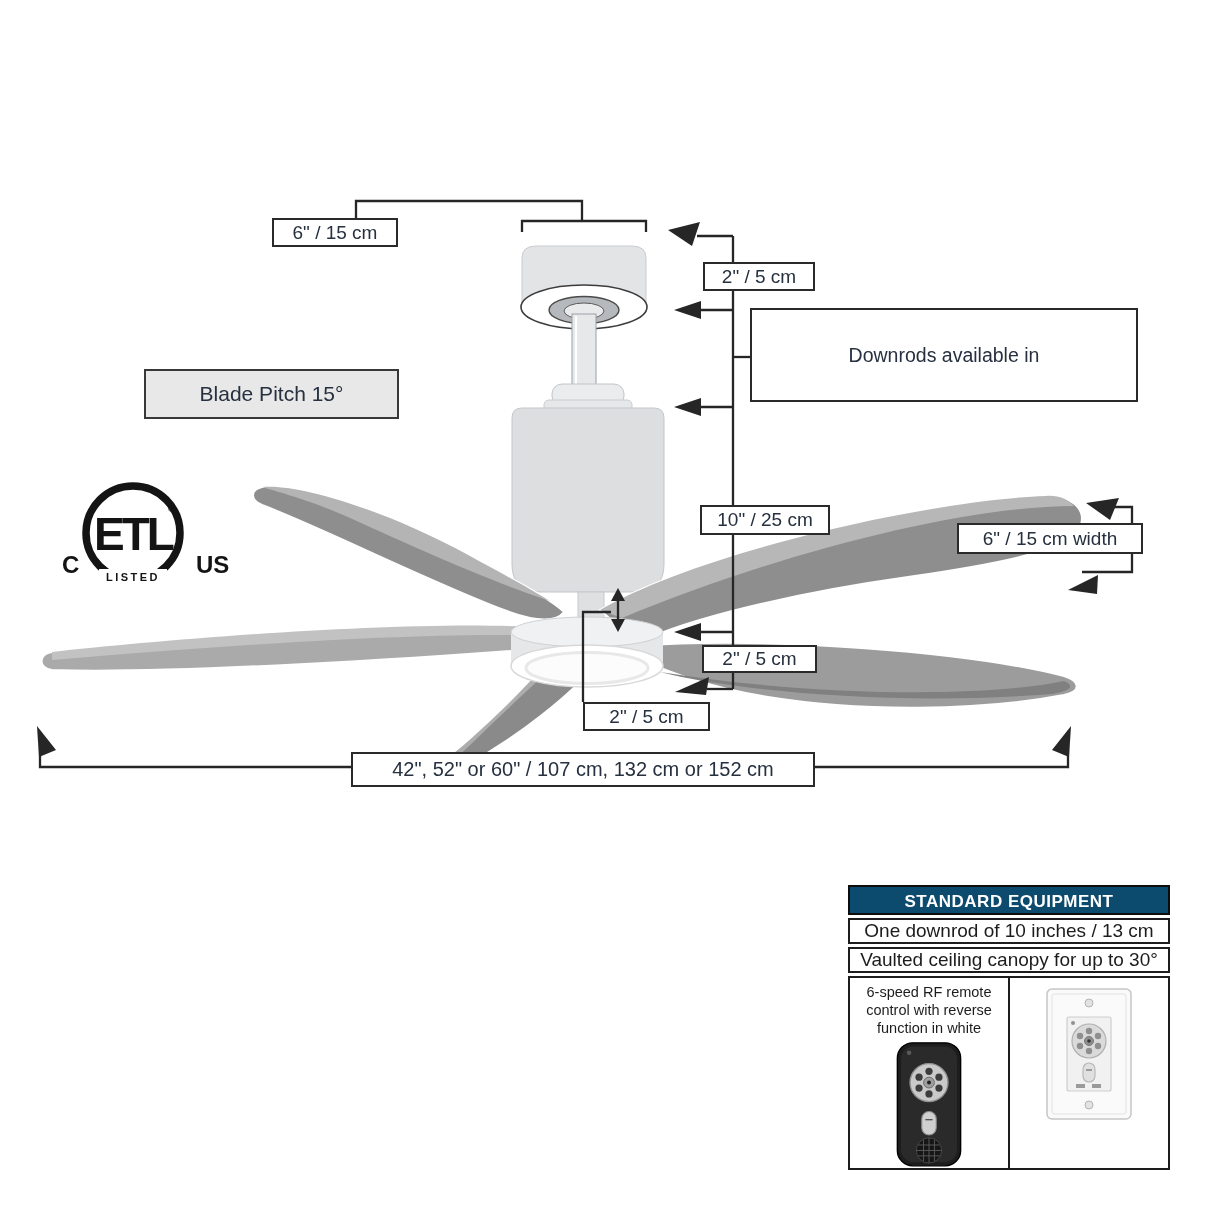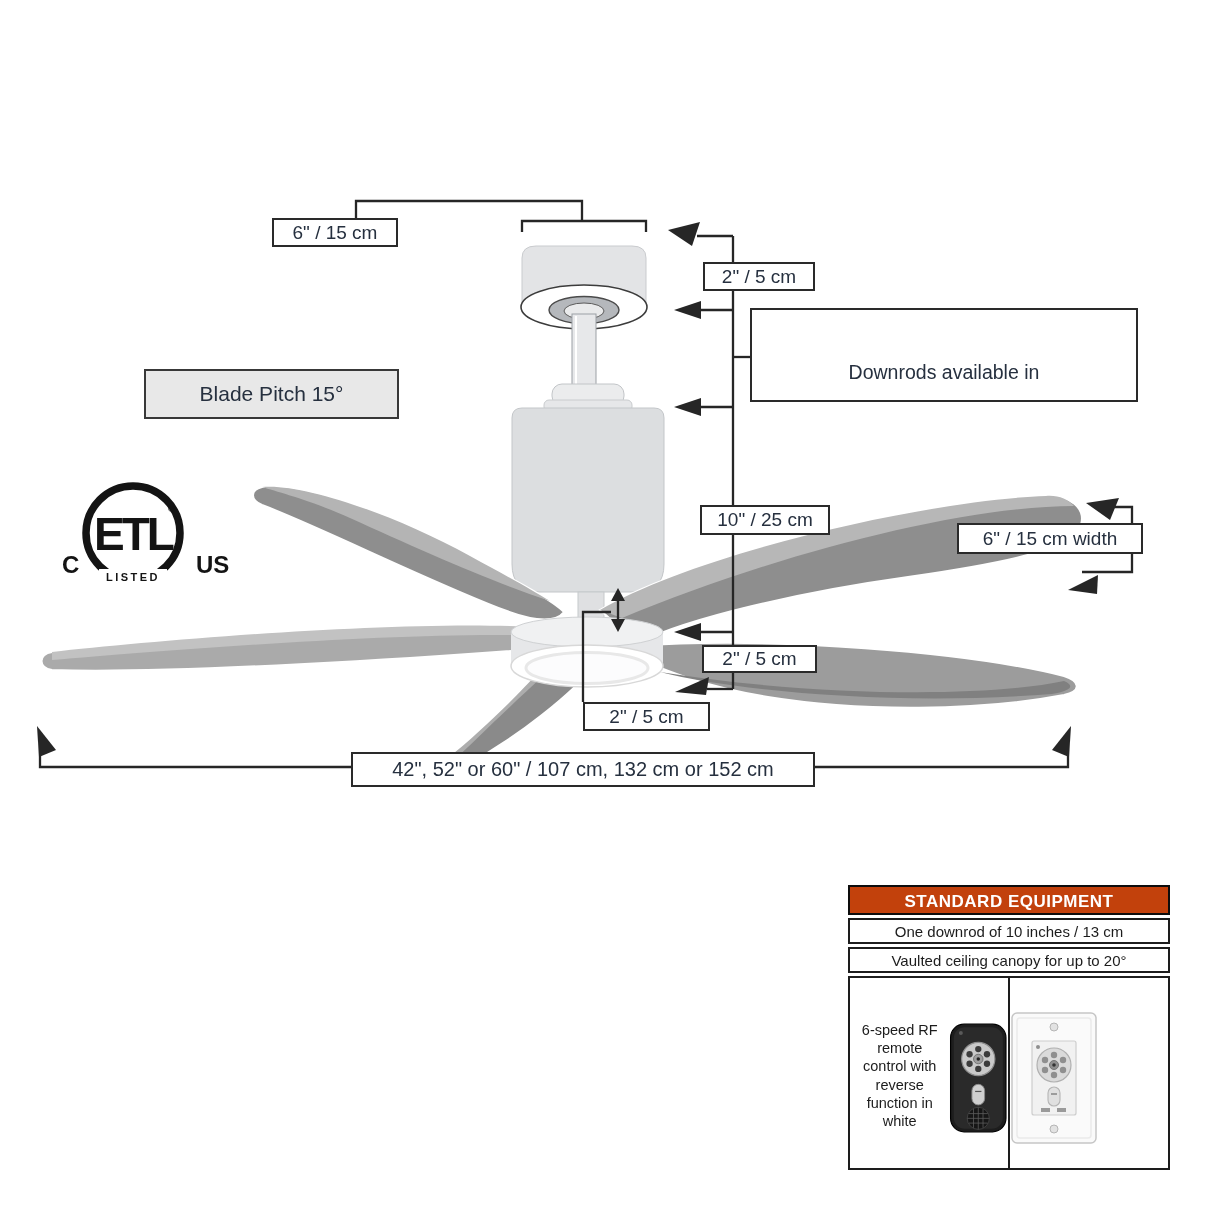--- a/index.html
+++ b/index.html
@@ -4,34 +4,34 @@
 <style>
   html,body{margin:0;padding:0;background:#ffffff;}
   #stage{position:relative;width:1214px;height:1214px;background:#ffffff;overflow:hidden;
          font-family:"Liberation Sans",sans-serif;}
   svg{display:block;}
   .art{position:absolute;left:0;top:0;}
   .lbl{position:absolute;background:#fff;border:2px solid #2a2a2a;display:flex;
        align-items:center;justify-content:center;box-sizing:border-box;
        font-size:19px;color:#26303f;white-space:nowrap;z-index:5;}
   .lbl.gray{background:#e8e8e8;border:2.5px solid #383838;font-size:21px;margin-top:44px;}
-  .lbl.multiline{flex-direction:row;align-items:flex-end;justify-content:center;
+  .lbl.multiline{flex-direction:column;align-items:center;justify-content:center;
        padding:15px 12px;font-size:19.5px;line-height:1.28;border-width:2.5px;color:#26303f;}
   .lbl.big{font-size:20px;border-width:2.5px;}
   
   #equip{position:absolute;left:848px;top:885px;width:322px;z-index:6;color:#1c1c1c;}
-  #equip .hdr{background:#c2410c;color:#ffffff;font-weight:bold;font-size:17px;
+  #equip .hdr{background:#0c4a6e;color:#ffffff;font-weight:bold;font-size:17px;
        letter-spacing:.5px;text-align:center;height:30px;line-height:30px;
        border:2px solid #0d0d0d;box-sizing:border-box;}
   #equip .row{border:2px solid #1d1d1d;margin-top:3px;height:26px;display:flex;
-       align-items:center;justify-content:center;font-size:15px;box-sizing:border-box;
+       align-items:center;justify-content:center;font-size:19px;box-sizing:border-box;
        background:#fff;}
   #equip .cells{display:flex;margin-top:3px;border:2px solid #1d1d1d;background:#fff;
        box-sizing:border-box;height:194px;}
-  #equip .cell{flex:1;display:flex;align-items:center;
+  #equip .cell{flex:1;display:flex;flex-direction:column;align-items:center;
        padding-top:5px;box-sizing:border-box;}
   #equip .cell.left{border-right:2px solid #1d1d1d;}
   #equip .cellText{font-size:14.5px;line-height:1.25;text-align:center;}
   #equip .cellArt{margin-top:4px;}
 </style>
 </head>
 <body>
 
 <div id="stage">
 
@@ -143,21 +143,21 @@
 
   <div class="lbl" style="left:702px;top:645px;width:115px;height:28px;">2" / 5 cm</div>
 
   <div class="lbl" style="left:583px;top:702px;width:127px;height:29px;">2" / 5 cm</div>
 
   <div class="lbl big" style="left:351px;top:752px;width:464px;height:35px;">42", 52" or 60" / 107 cm, 132 cm or 152 cm</div>
 
   <div id="equip">
     <div class="hdr">STANDARD EQUIPMENT</div>
     <div class="row">One downrod of 10 inches / 13 cm</div>
-    <div class="row">Vaulted ceiling canopy for up to 20°</div>
+    <div class="row">Vaulted ceiling canopy for up to 30°</div>
     <div class="cells">
       <div class="cell left">
         <div class="cellText">
           <div>6-speed RF remote</div>
           <div>control with reverse</div>
           <div>function in white</div>
         </div>
         <svg class="cellArt" width="74" height="140" viewBox="0 0 74 140">
           <rect x="2" y="2" width="70" height="136" rx="17" fill="#1d1d1d" stroke="#000" stroke-width="1.5"></rect>
           <rect x="6" y="6" width="62" height="128" rx="14" fill="#2a2a2a"></rect>

